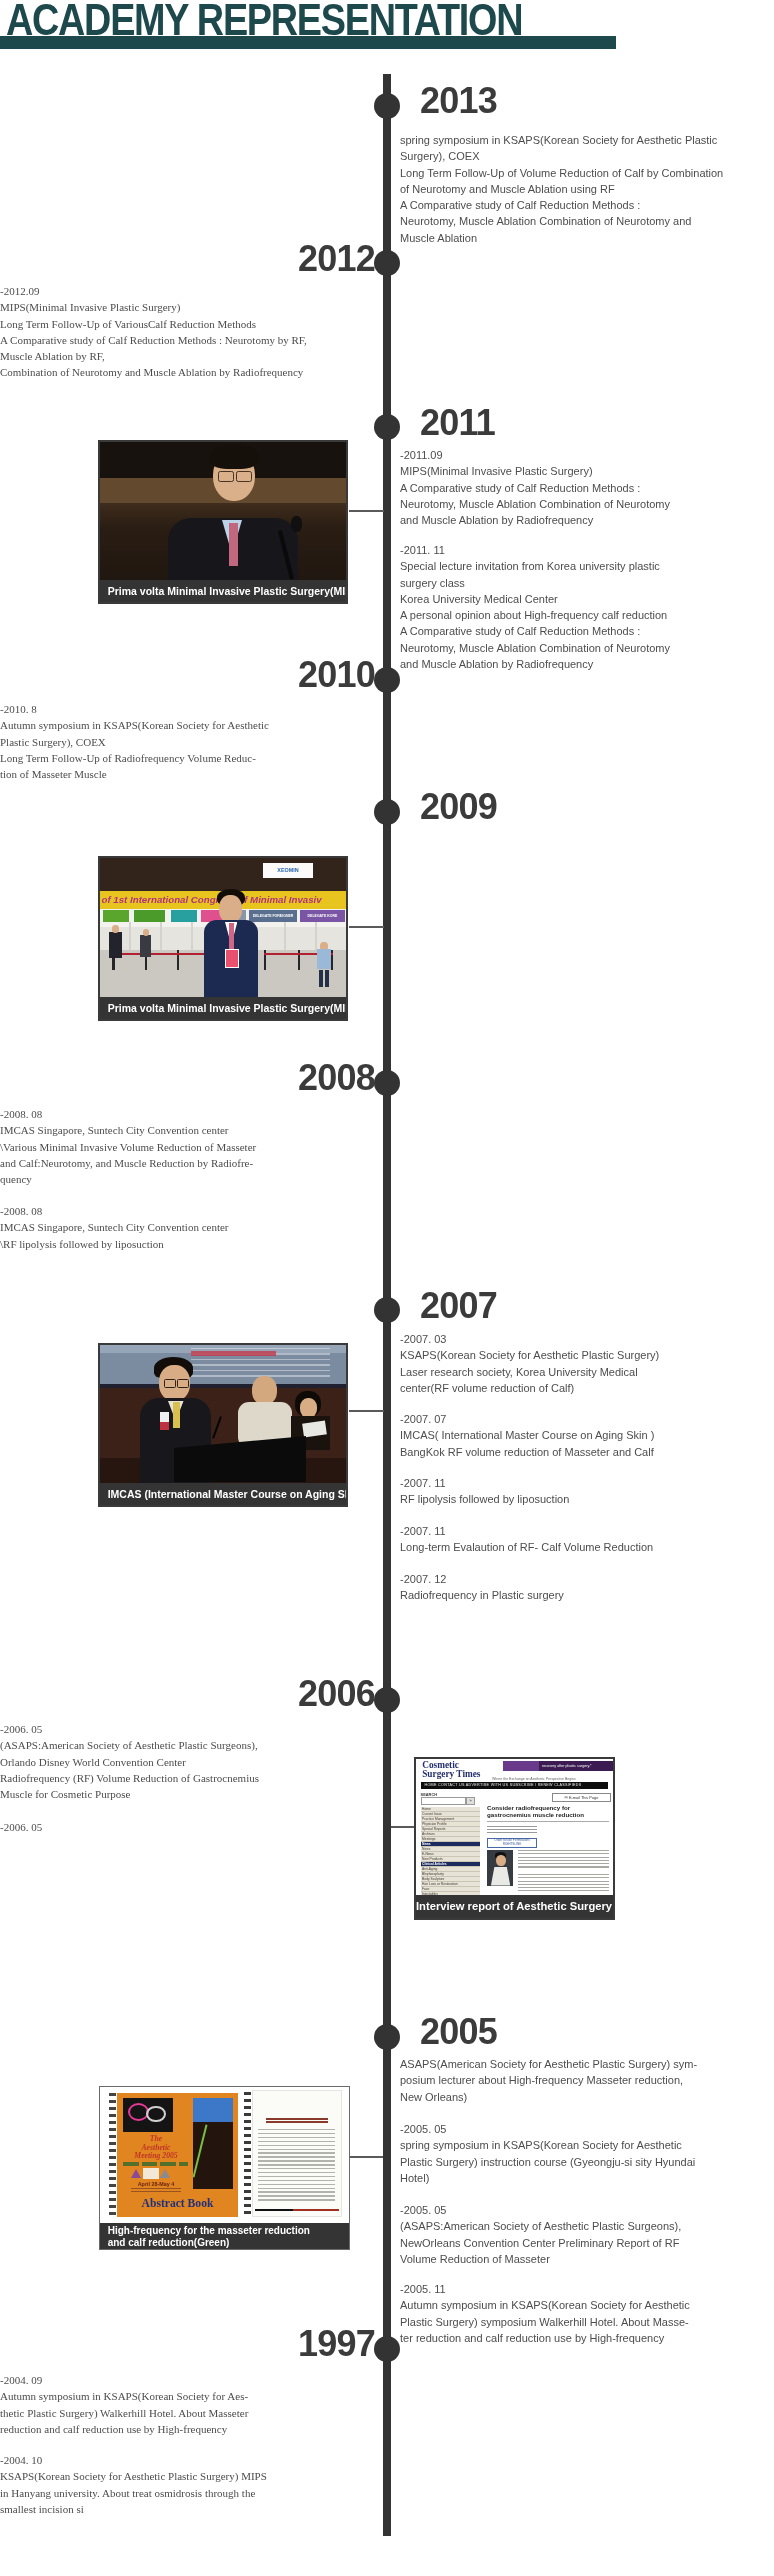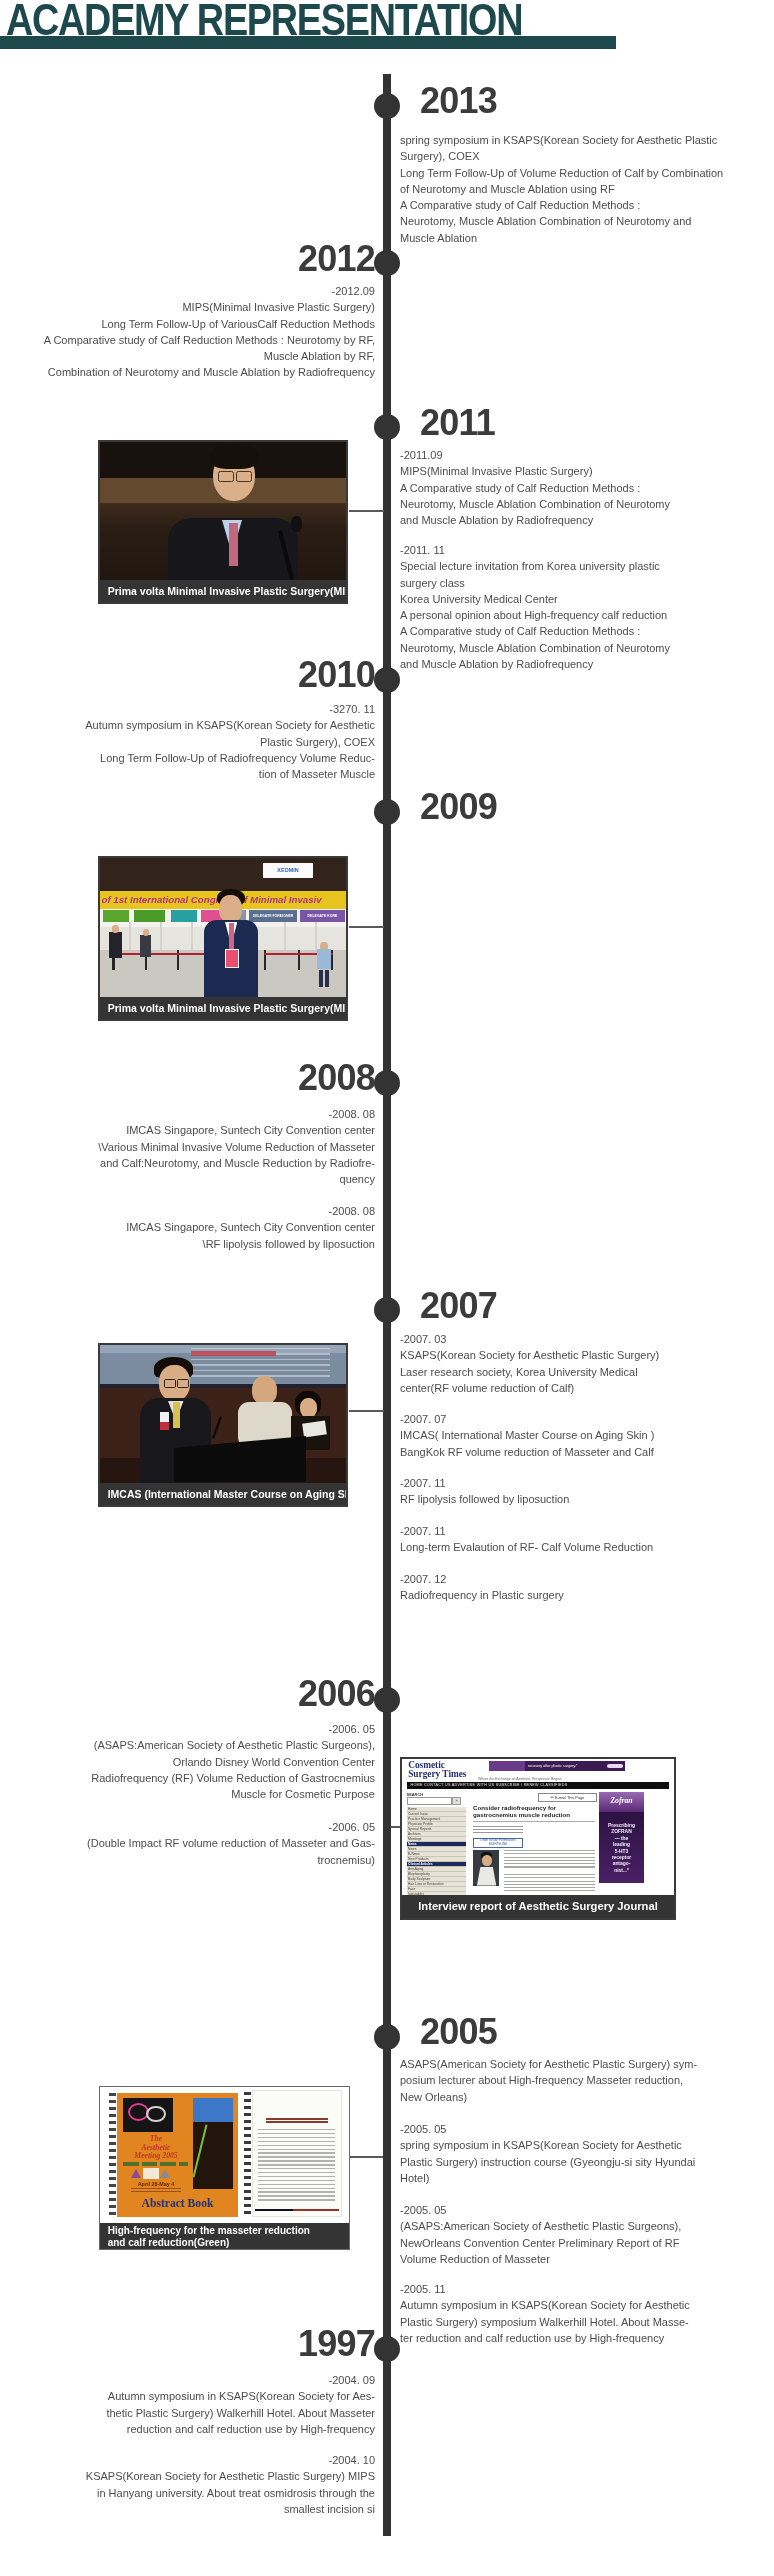--- a/index.html
+++ b/index.html
@@ -13,21 +13,21 @@
   .title-bar{position:absolute;left:0;top:36px;width:616px;height:13px;background:#1d494d;}
   
   .tl-line{position:absolute;left:383px;top:74px;width:7.7px;height:2462px;background:#333;}
   .dot{position:absolute;left:374px;width:26px;height:26px;border-radius:50%;background:#333;}
   .conn{position:absolute;height:1.5px;background:#5a5a5a;}
   .year{position:absolute;font-weight:700;font-size:36px;line-height:40px;color:#3b3b3b;letter-spacing:-0.8px;}
   .year.r{left:400px;margin-left:20px;}
   .year.l{right:400px;text-align:left;}
   .entry{position:absolute;font-size:11px;line-height:16.3px;color:#4d4d4d;}
   .entry.r{left:400px;width:364px;}
-  .entry.l{left:0;right:400px;text-align:right;}
+  .entry.l{left:0;right:388px;text-align:left;font-family:Liberation Serif, serif;}
   .entry div{white-space:pre-line;}
   
   .pf{position:absolute;border:2.3px solid #3a3a3a;background:#1a1a1a;box-sizing:border-box;}
   .scene{position:absolute;left:0;top:0;right:0;bottom:22px;overflow:hidden;}
   .cap{position:absolute;left:0;right:0;bottom:0;height:22px;background:#343434;color:#fff;
        font-weight:700;font-size:10.5px;line-height:22px;padding-left:7.7px;box-sizing:border-box;
        white-space:nowrap;overflow:hidden;}
   .pf.book{border:1.5px solid #6a6a6a;background:#f9a8d4;}
   .pf.book .scene{bottom:25.6px;background:#fff;}
   .pf.book .cap{height:25.6px;line-height:11.6px;font-size:10px;padding-top:1.5px;white-space:pre-line;}
@@ -105,21 +105,21 @@
     <div>-2011. 11</div>
     <div>Special lecture invitation from Korea university plastic
 surgery class
 Korea University Medical Center
 A personal opinion about High-frequency calf reduction
 A Comparative study of Calf Reduction Methods :
 Neurotomy, Muscle Ablation Combination of Neurotomy
 and Muscle Ablation by Radiofrequency</div>
   </div>
   <div class="entry l" style="top:701px">
-    <div>-3270. 11</div>
+    <div>-2010. 8</div>
     <div>Autumn symposium in KSAPS(Korean Society for Aesthetic
 Plastic Surgery), COEX
 Long Term Follow-Up of Radiofrequency Volume Reduc-
 tion of Masseter Muscle</div>
   </div>
   <div class="entry l" style="top:1106px">
     <div>-2008. 08</div>
     <div>IMCAS Singapore, Suntech City Convention center
 \Various Minimal Invasive Volume Reduction of Masseter
 and Calf:Neurotomy, and Muscle Reduction by  Radiofre-
@@ -155,22 +155,20 @@
   </div>
   <div class="entry l" style="top:1721px">
     <div>-2006. 05</div>
     <div>(ASAPS:American Society of Aesthetic Plastic Surgeons),
 Orlando Disney World Convention Center
 Radiofrequency (RF) Volume Reduction of Gastrocnemius
 Muscle for Cosmetic Purpose</div>
   </div>
   <div class="entry l" style="top:1819px">
     <div>-2006. 05</div>
-    <div>(Double Impact RF volume reduction of Masseter and Gas-
-trocnemisu)</div>
   </div>
   <div class="entry r" style="top:2056px">
     <div></div>
     <div>ASAPS(American Society for Aesthetic Plastic Surgery) sym-
 posium lecturer about High-frequency Masseter reduction,
 New Orleans)</div>
   </div>
   <div class="entry r" style="top:2121px">
     <div>-2005. 05</div>
     <div>spring symposium in KSAPS(Korean Society for Aesthetic
@@ -279,21 +277,21 @@
       <div class="a" style="left:195px;top:46px;width:26px;height:26px;background:#0e0a06;border-radius:45%"></div>
       <div class="a" style="left:200px;top:53px;width:17px;height:20px;background:#d8ad86;border-radius:45%"></div>
       <div class="a" style="left:191px;top:71px;width:39px;height:34px;background:#1a120c"></div>
       <div class="a" style="left:203px;top:77px;width:23px;height:14px;background:#e8e8e2;transform:rotate(-8deg)"></div>
       <div class="a" style="left:116px;top:71px;width:2.3px;height:23px;background:#050505;transform:rotate(20deg)"></div>
       <div class="a" style="left:74px;top:91px;width:132px;height:46px;background:#0b0b0c;clip-path:polygon(0 26%,100% 0,100% 100%,0 100%)"></div>
     </div>
     <div class="cap">IMCAS (International Master Course on Aging Skin)</div>
   </div>
 
-  <div class="pf web" style="left:400px;top:1757px;width:276px;height:163px">
+  <div class="pf web" style="left:414px;top:1757px;width:201px;height:163px">
     <div class="scene">
       <div class="a serif" style="left:6.2px;top:1.5px;font-weight:700;font-size:9.3px;line-height:9.3px;color:#232f6e">Cosmetic</div>
       <div class="a serif" style="left:6.2px;top:11px;font-weight:700;font-size:9.3px;line-height:9.3px;color:#232f6e">Surgery Times</div>
       <div class="a" style="left:76px;top:18px;font-size:3.5px;color:#666;white-space:nowrap">Where the Exchange on Aesthetic Perspective Begins</div>
       <div class="a" style="left:87px;top:1.5px;width:136px;height:10px;background:#3c1a52">
         <div class="a" style="left:0;top:0;width:36px;height:10px;background:#6a3a8a"></div>
         <div class="a" style="left:39px;top:0;right:20px;height:10px;color:#fff;font-size:3.7px;line-height:10px;white-space:nowrap;overflow:hidden">recovery after plastic surgery.*</div>
         <div class="a" style="right:2.3px;top:3.1px;width:15.5px;height:4.6px;background:#e8d8f0;border-radius:2.3px"></div>
       </div>
       <div class="a" style="left:4.6px;top:22.5px;right:4.6px;height:7px;background:#0d0d0d;color:#eee;font-size:3.7px;line-height:7px;padding-left:3.9px;letter-spacing:0.3px;white-space:nowrap;overflow:hidden">HOME    CONTACT US    ADVERTISE WITH US    SUBSCRIBE / RENEW    CLASSIFIEDS</div>

